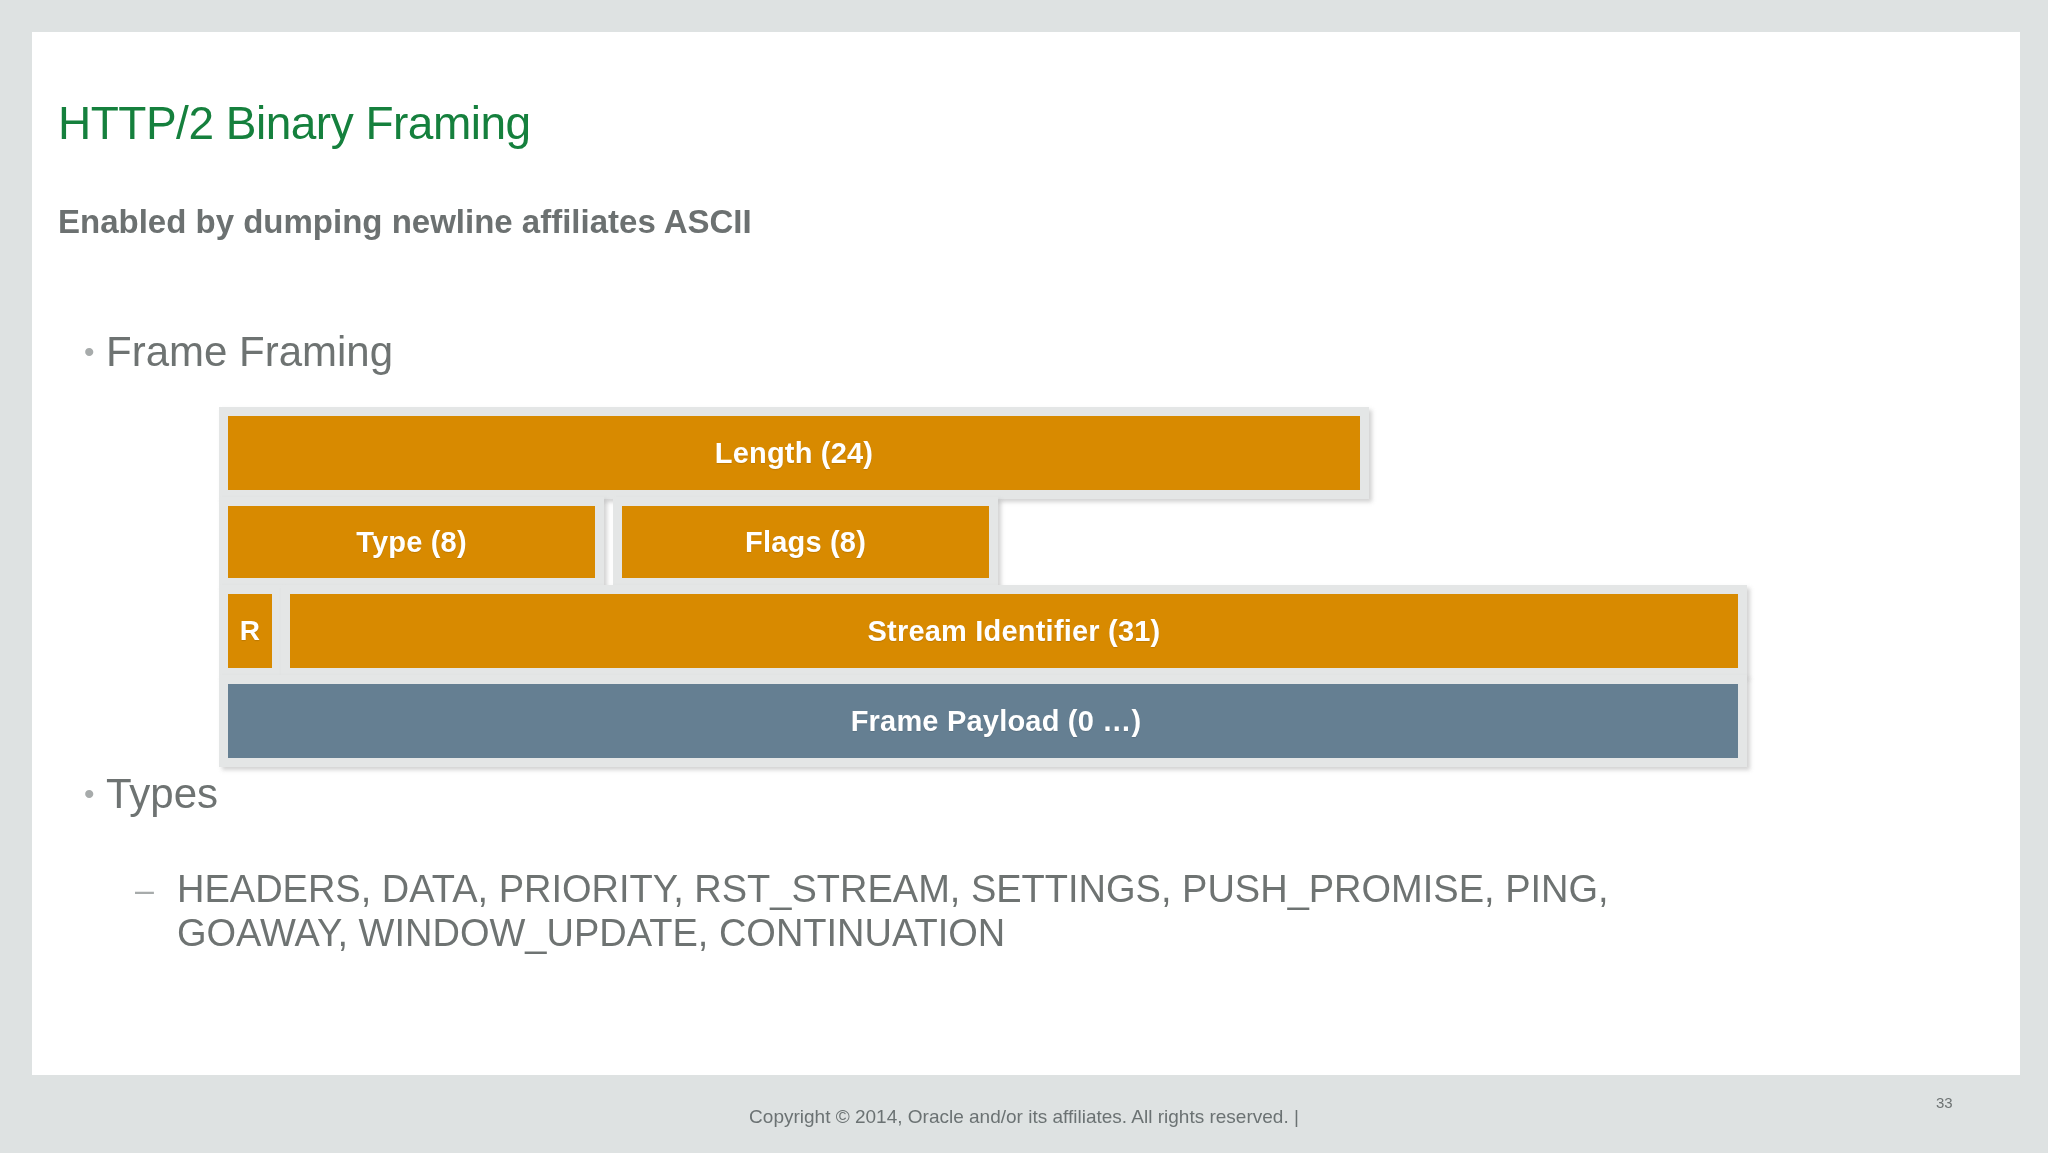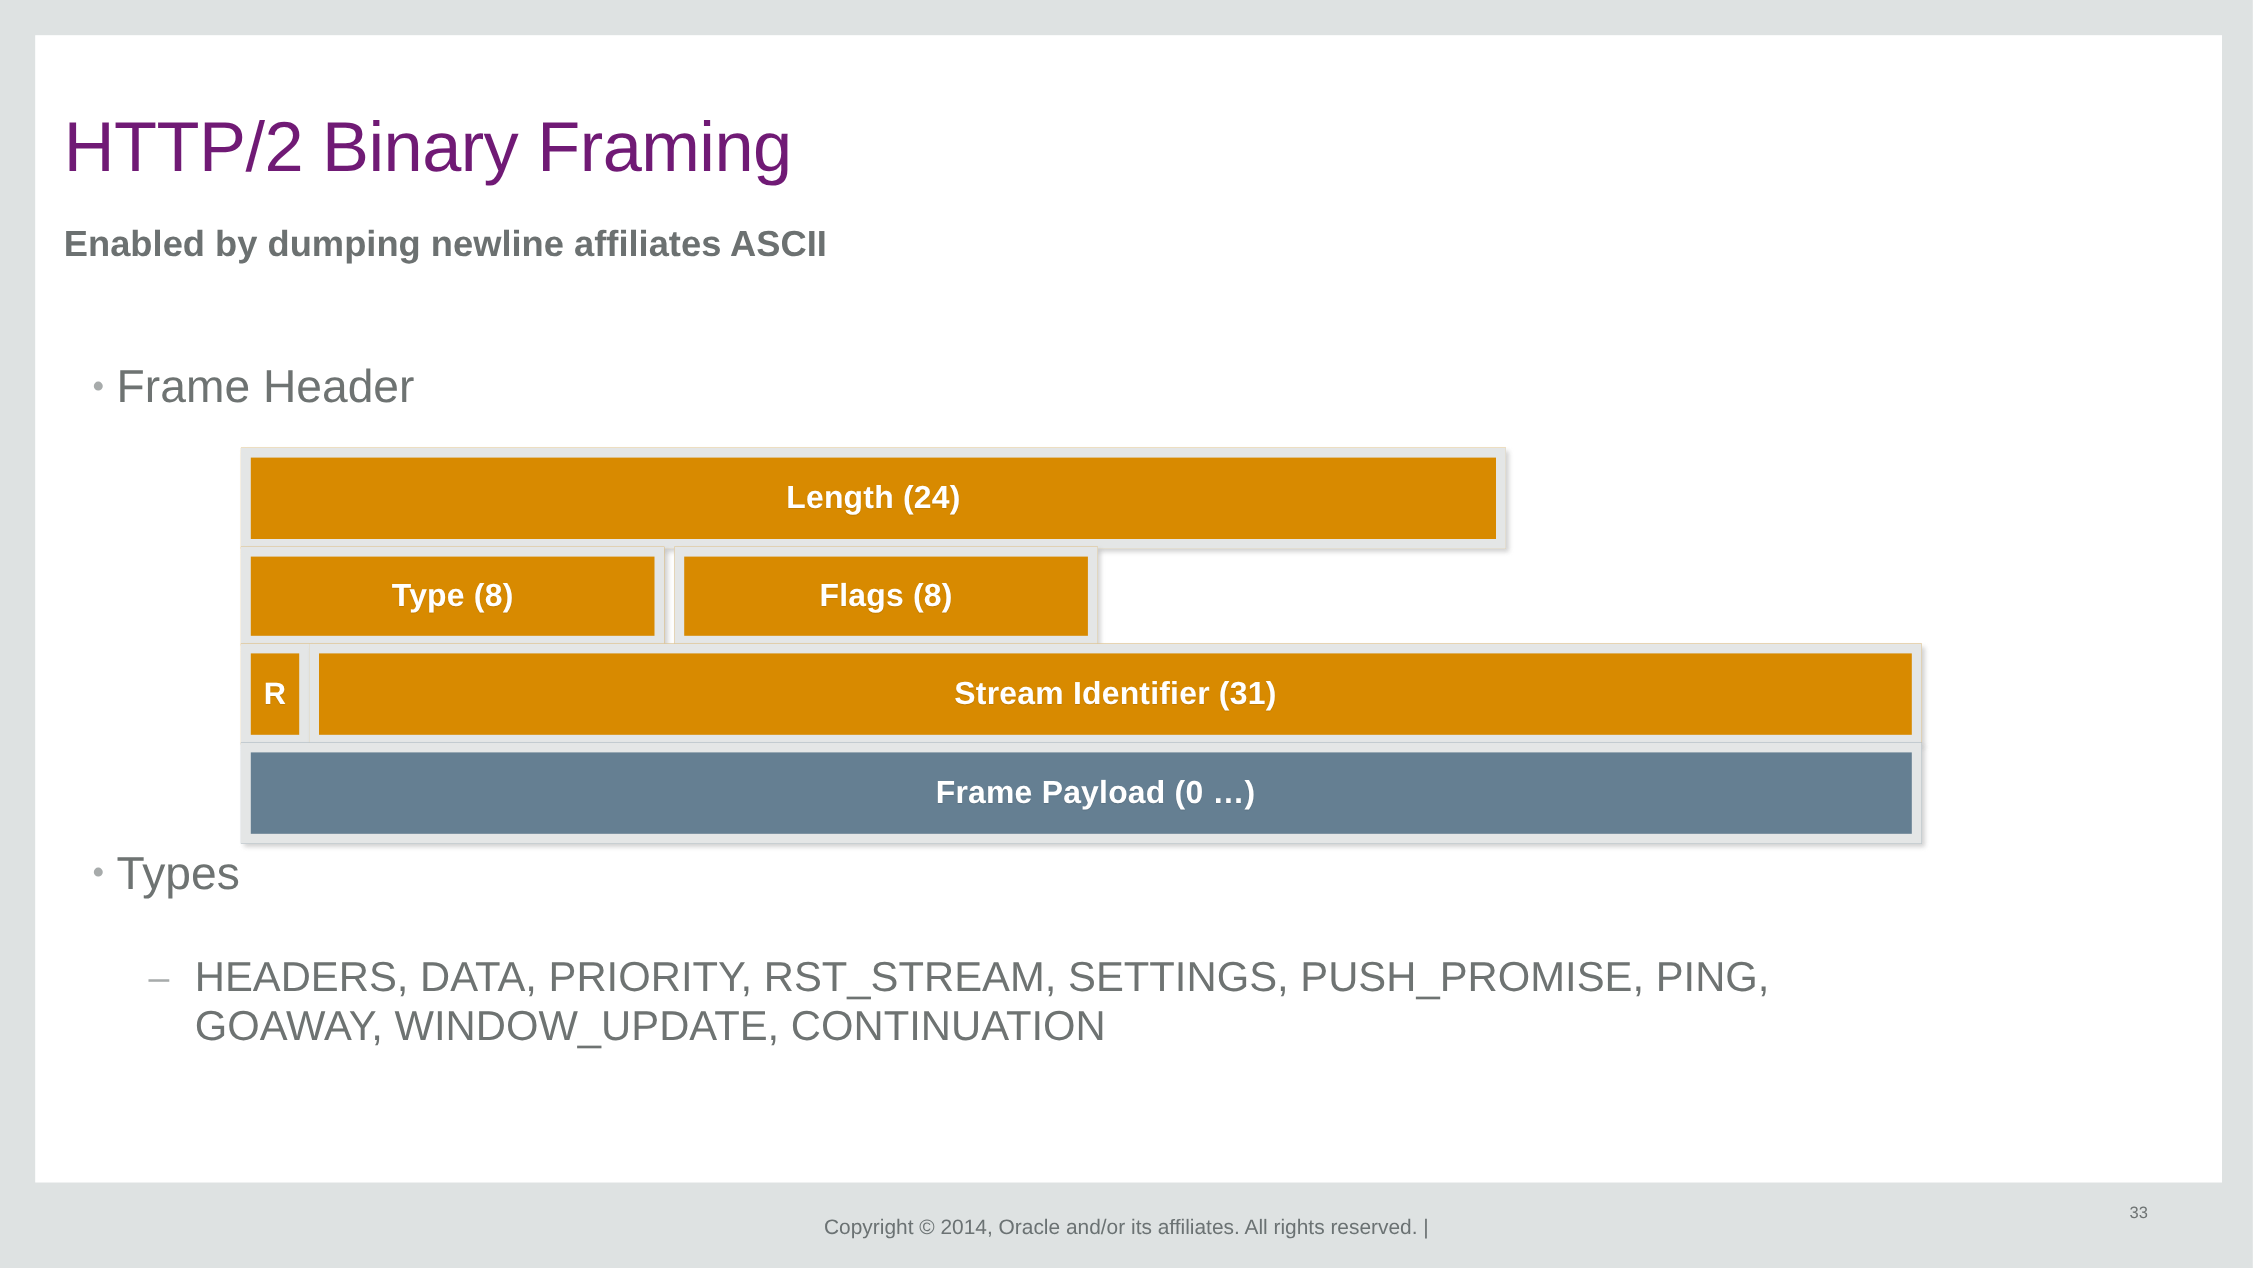--- a/index.html
+++ b/index.html
@@ -25,23 +25,23 @@
     width: 1988px;
     height: 1043px;
     background: #ffffff;
   }
 
   
   .slide-title {
     position: absolute;
     left: 58px;
     top: 96px;
-    font-size: 64px;
+    font-size: 46px;
     font-weight: 400;
-    color: #701a75;
+    color: #15803d;
     letter-spacing: -0.5px;
     white-space: nowrap;
   }
   .slide-subtitle {
     position: absolute;
     left: 58px;
     top: 203px;
     font-size: 33px;
     font-weight: bold;
     color: #6c7171;
@@ -143,21 +143,21 @@
 
 <div id="slide-root">
 
   <div class="slide-canvas"></div>
 
   <div class="slide-title">HTTP/2 Binary Framing</div>
 
   <div class="slide-subtitle">Enabled by dumping newline affiliates ASCII</div>
 
   <div class="bullet-l1" style="left:84px; top:325px;">
-    <span class="dot">•</span><span class="txt">Frame Header</span>
+    <span class="dot">•</span><span class="txt">Frame Framing</span>
   </div>
 
   <div id="frame-diagram">
 
     <div class="fbox" style="left:202px; top:407px; width:1150px; height:92px;">
       <span class="flabel">Length (24)</span>
     </div>
 
     <div class="fbox" style="left:202px; top:497px; width:385px; height:90px;">
       <span class="flabel">Type (8)</span>

